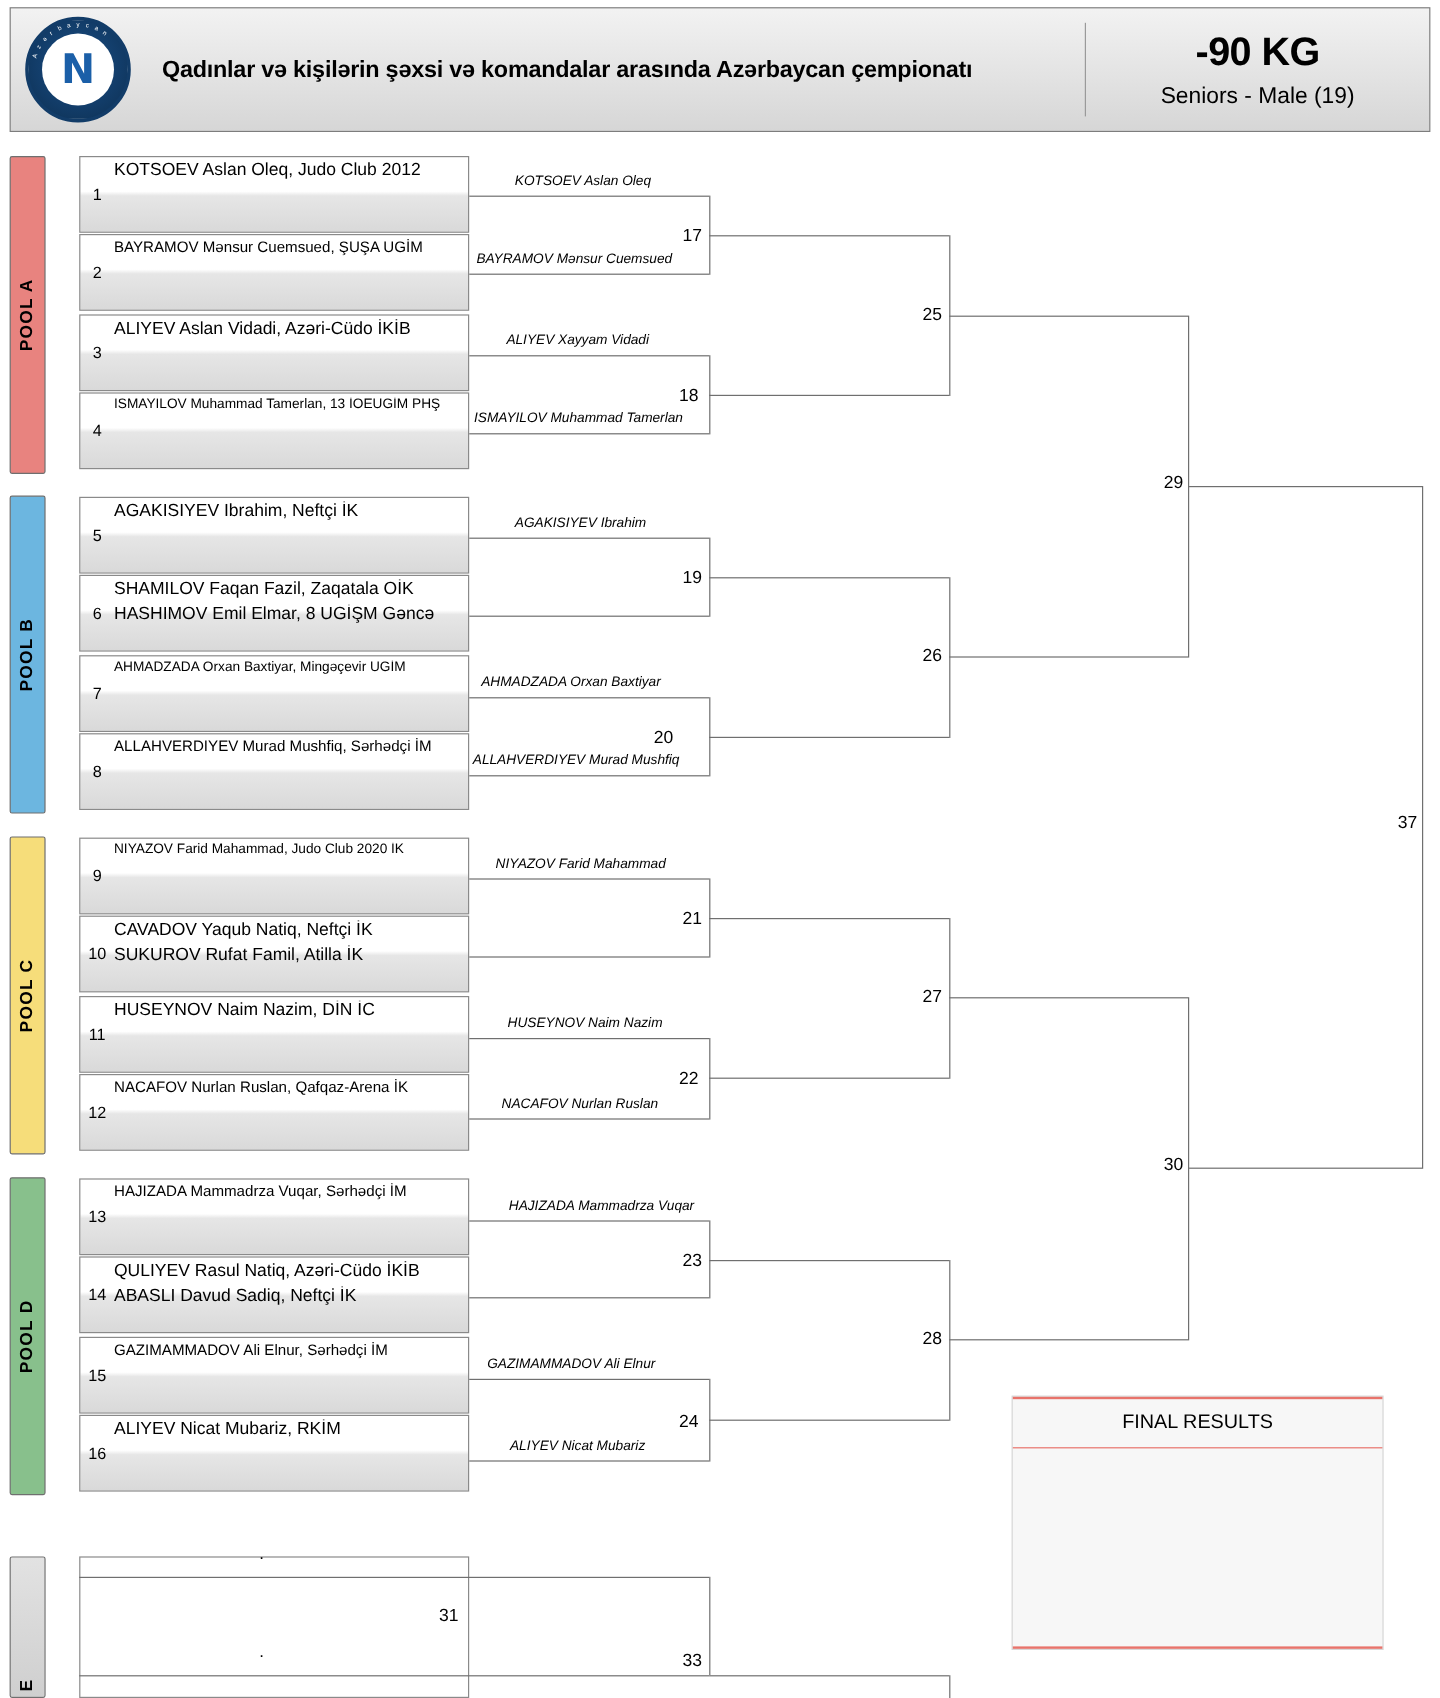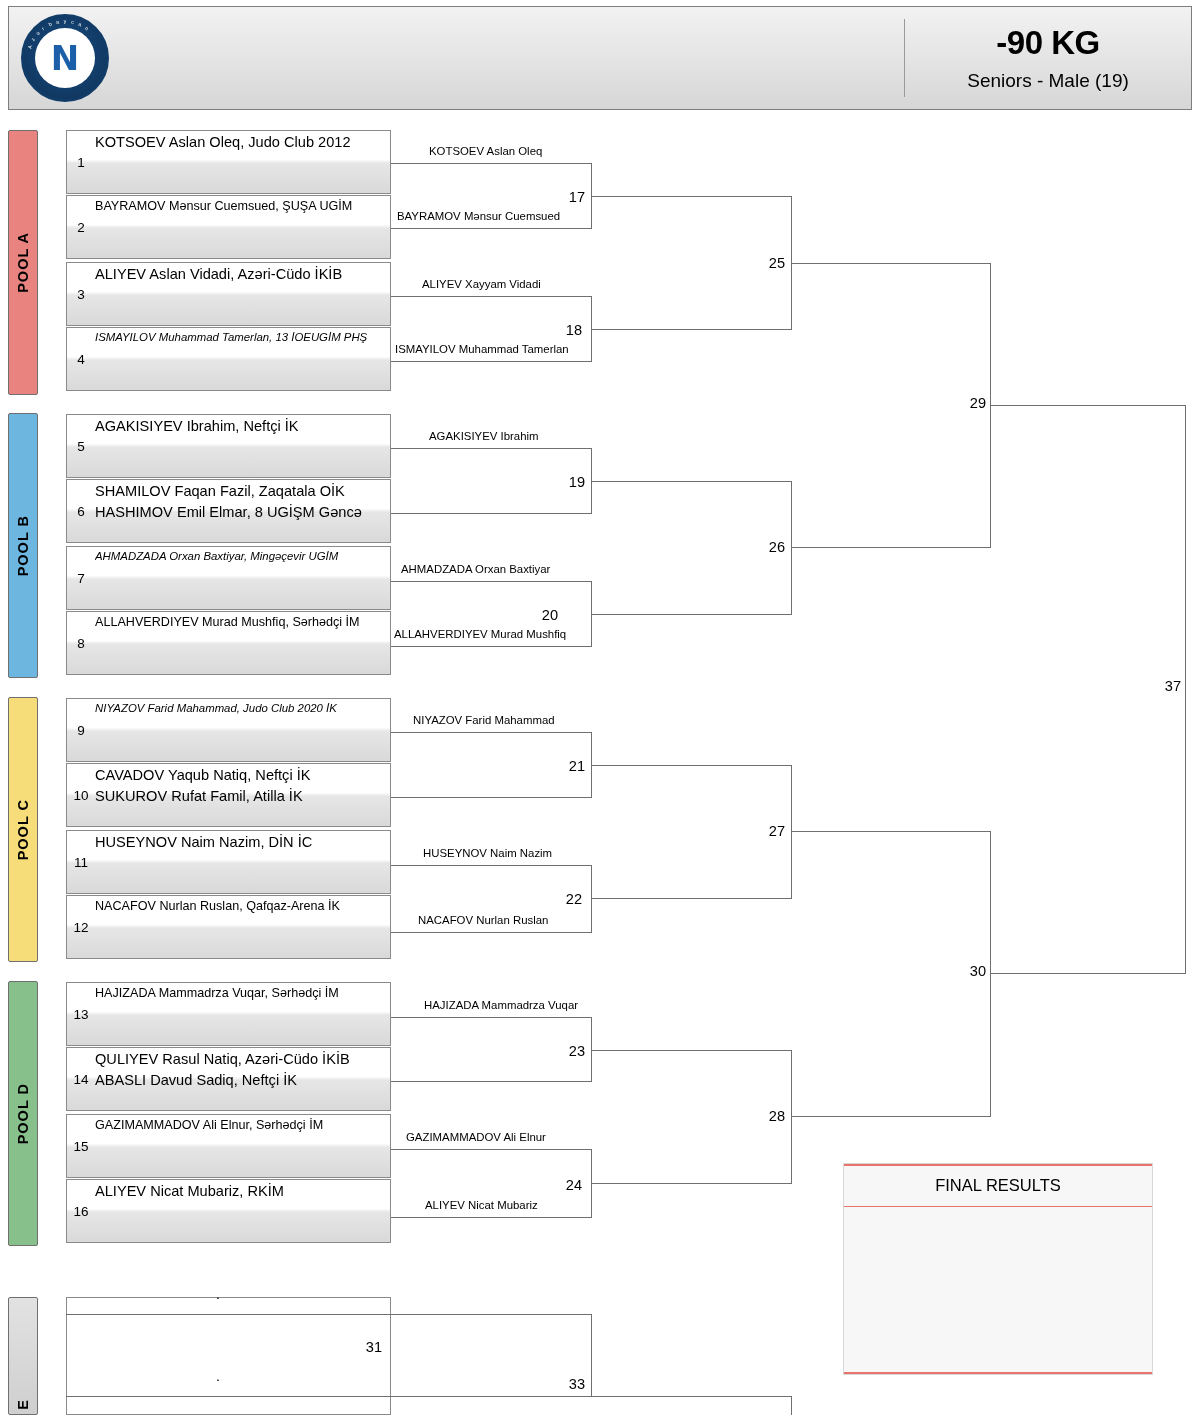--- a/index.html
+++ b/index.html
@@ -84,28 +84,28 @@
   }
   .entry .nm {
     position: absolute; left: 28px; right: 2px; top: 3px;
     white-space: nowrap; overflow: hidden;
   }
   .entry .nm2 {
     position: absolute; left: 28px; right: 2px; top: 24px;
     white-space: nowrap; overflow: hidden;
   }
   .f15 { font-size: 14.6px; }
-  .f12 { font-size: 11.4px; font-style: italic; }
+  .f12 { font-size: 11.4px; }
   .f13 { font-size: 12.6px; }
 
   
   .hline { position: absolute; height: 1px; background: #6f6f6f; }
   .vline { position: absolute; width: 1px; background: #6f6f6f; }
   .wname {
-    position: absolute; font-size: 11.4px; white-space: nowrap;
+    position: absolute; font-size: 11.4px; white-space: nowrap; font-style: italic;
   }
   .mnum {
     position: absolute; font-size: 14.6px; text-align: right;
   }
 
   
   .final-box {
     position: absolute; left: 843px; top: 1163px; width: 310px; height: 212px;
     background: #f7f7f7; border: 1px solid #d8d8d8;
   }
@@ -152,20 +152,21 @@
         <span style="transform:rotate(10deg) translate(0,-40px)">c</span>
         <span style="transform:rotate(22deg) translate(0,-40px)">a</span>
         <span style="transform:rotate(34deg) translate(0,-40px)">n</span>
       </div>
       <div class="inner">
         <div class="mark">N</div>
       </div>
     </div>
   </div>
   <div class="title-block">
+    <div class="title-main">Qadınlar və kişilərin şəxsi və komandalar arasında Azərbaycan çempionatı</div>
   </div>
   <div class="header-divider"></div>
   <div class="weight-block">
     <div class="weight">-90 KG</div>
     <div class="category">Seniors - Male (19)</div>
   </div>
 </div>
 
 <div class="pool-bar" style="left:8px; top:130px; height:265px; background:#e8837f;">
   <span>POOL A</span>
@@ -272,21 +273,21 @@
 <div class="hline" style="left:391px; top:448px; width:200px;"></div>
 <div class="hline" style="left:391px; top:513px; width:200px;"></div>
 <div class="vline" style="left:591px; top:448px; height:66px;"></div>
 <div class="mnum" style="left:535px; top:474px; width:50px;">19</div>
 
 <div class="wname" style="left:401px; top:563px;">AHMADZADA Orxan  Baxtiyar</div>
 <div class="hline" style="left:391px; top:581px; width:200px;"></div>
 <div class="wname" style="left:394px; top:628px;">ALLAHVERDIYEV Murad Mushfiq</div>
 <div class="hline" style="left:391px; top:646px; width:200px;"></div>
 <div class="vline" style="left:591px; top:581px; height:66px;"></div>
-<div class="mnum" style="left:508px; top:607px; width:50px;">20</div>
+<div class="mnum" style="left:528px; top:607px; width:50px;text-align:center;">20</div>
 
 <div class="wname" style="left:413px; top:714px;">NIYAZOV Farid Mahammad</div>
 <div class="hline" style="left:391px; top:732px; width:200px;"></div>
 <div class="hline" style="left:391px; top:797px; width:200px;"></div>
 <div class="vline" style="left:591px; top:732px; height:66px;"></div>
 <div class="mnum" style="left:535px; top:758px; width:50px;">21</div>
 
 <div class="wname" style="left:423px; top:847px;">HUSEYNOV Naim Nazim</div>
 <div class="hline" style="left:391px; top:865px; width:200px;"></div>
 <div class="wname" style="left:418px; top:914px;">NACAFOV Nurlan Ruslan</div>

